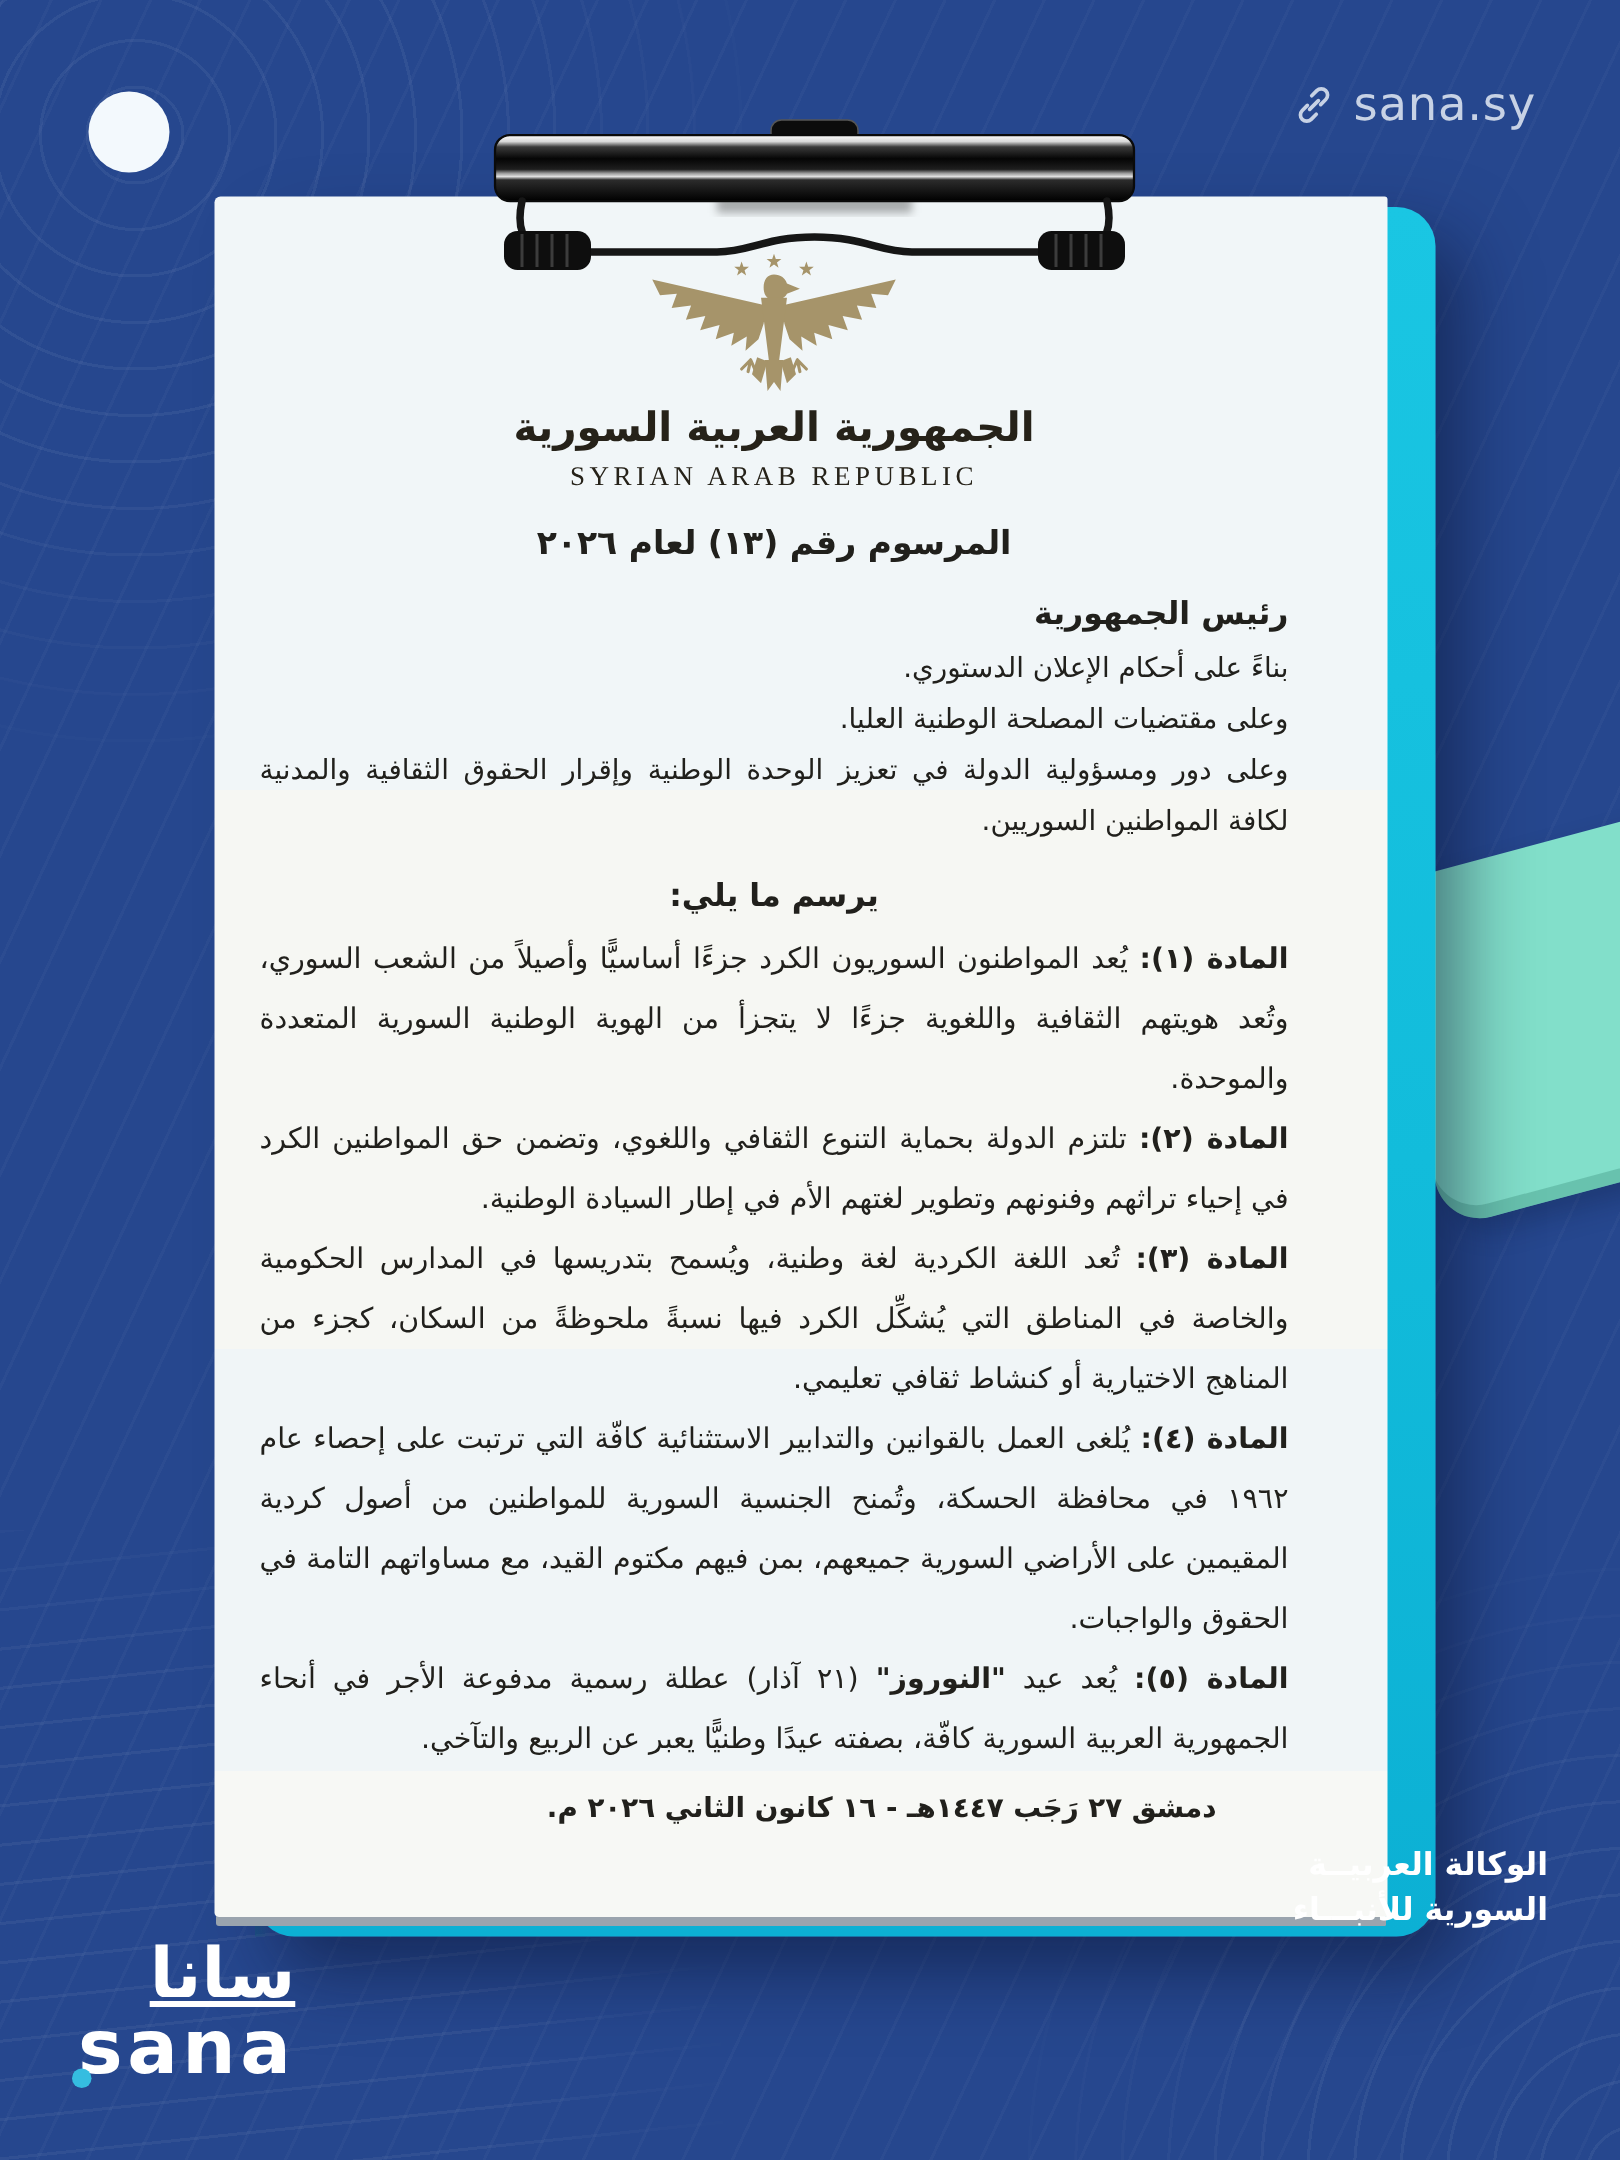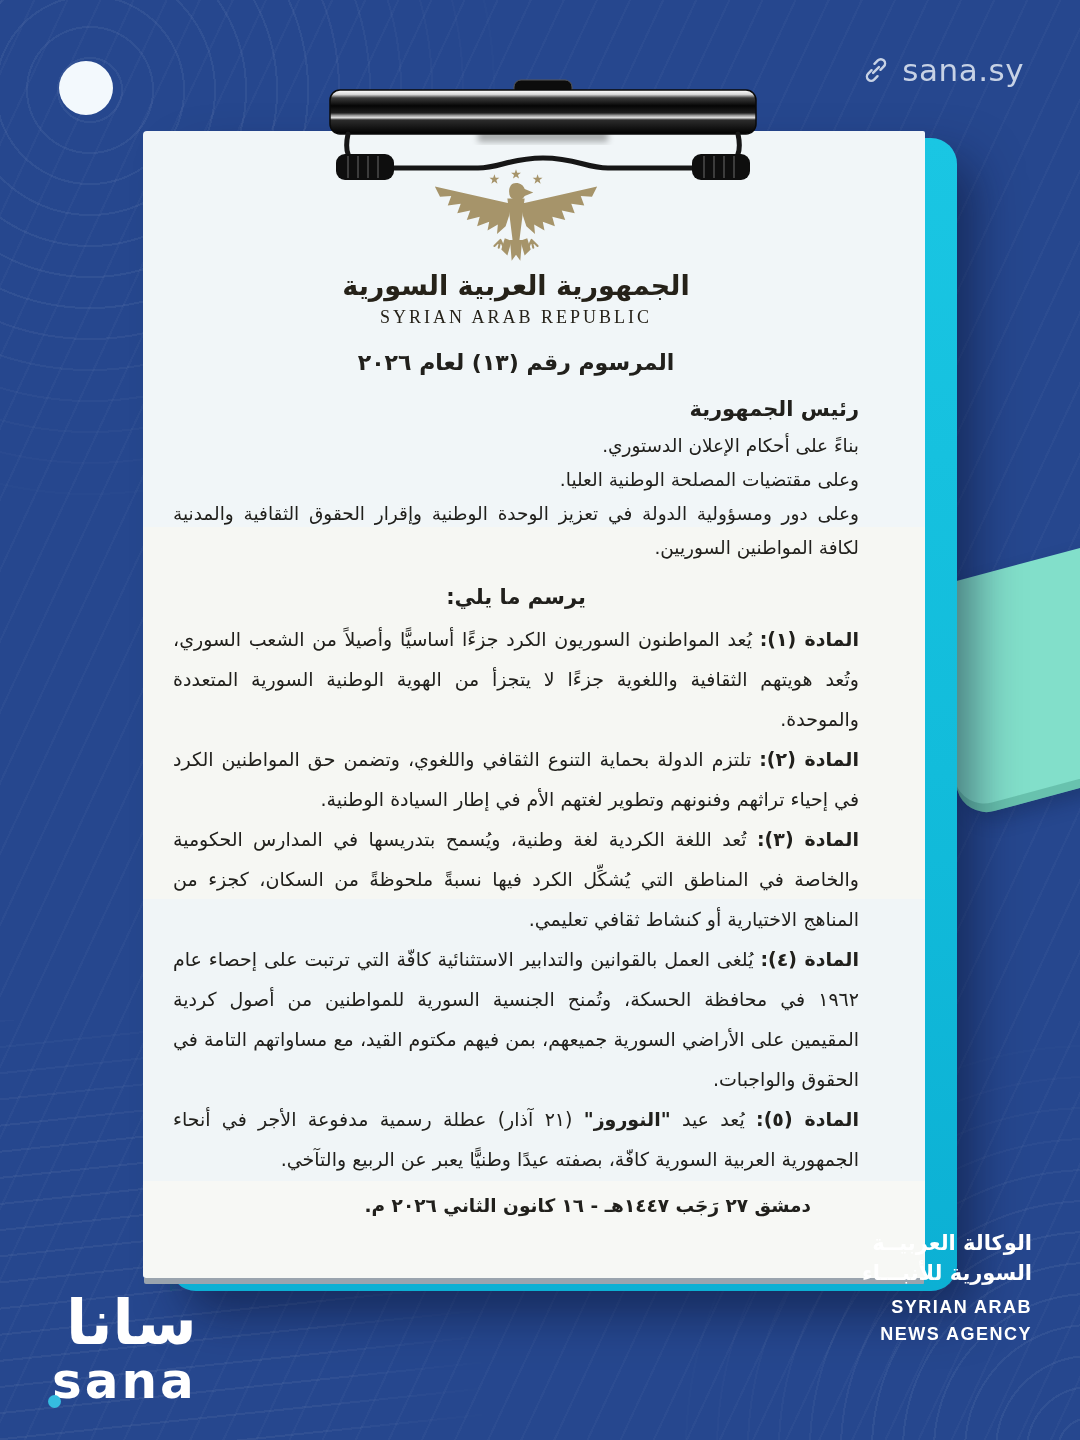--- a/index.html
+++ b/index.html
@@ -101,21 +101,21 @@
   .article .article-label{font-weight:bold;}
   .article .em{font-weight:bold;}
   .dateline{
     direction:rtl;text-align:right;font-weight:bold;font-size:18.5px;
     margin:16px 48px 0 0;
   }
   
   .logo{
     position:absolute;left:52px;top:1292px;z-index:6;color:#ffffff;line-height:1;
   }
-  .logo .ar{font-size:62px;font-weight:bold;direction:rtl;letter-spacing:2px;}
+  .logo .ar{font-size:46px;font-weight:bold;direction:rtl;letter-spacing:2px;text-decoration:underline;}
   .logo .en{position:relative;font-size:50px;font-weight:bold;letter-spacing:3px;margin-top:2px;}
   .logo .dot{
     position:absolute;left:-4px;bottom:-2px;width:13px;height:13px;border-radius:50%;
     background:#35bde0;
   }
   .agency{
     position:absolute;right:48px;top:1228px;z-index:6;text-align:right;color:#ffffff;
   }
   .agency .ar{font-size:21px;font-weight:bold;line-height:30px;direction:rtl;}
   .agency .en{font-size:18px;font-weight:bold;letter-spacing:1.5px;line-height:27px;margin-top:6px;
@@ -234,17 +234,13 @@
     <span class="dot"></span>
     <span>sana</span>
   </div>
 </div>
 
 <div class="agency">
   <div class="ar">
     <div>الوكالة العربيــة</div>
     <div>السورية للأنبـــاء</div>
   </div>
-  <div class="en">
-    <div>SYRIAN ARAB</div>
-    <div>NEWS AGENCY</div>
-  </div>
 </div>
 
 </body></html>

